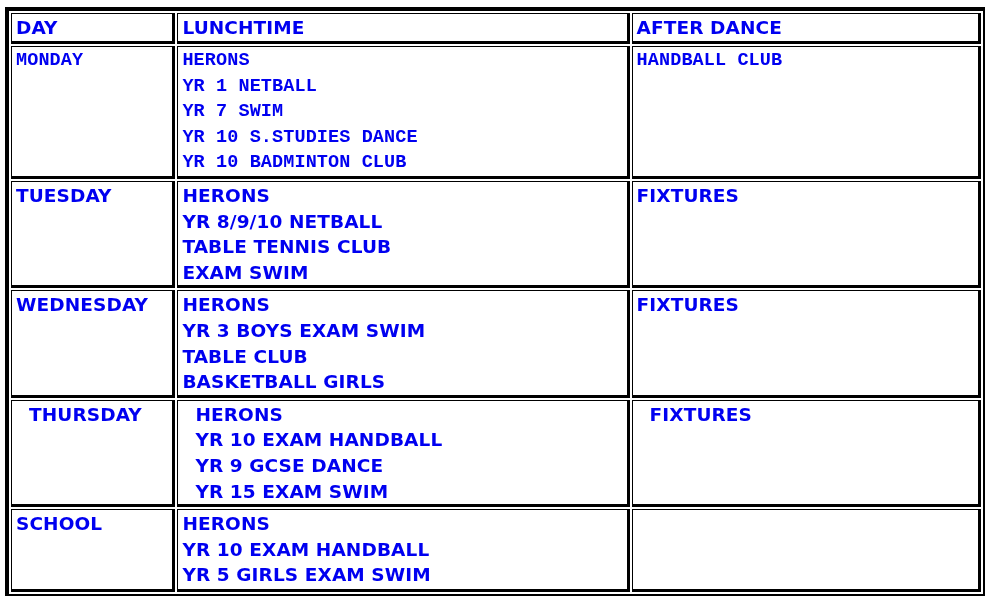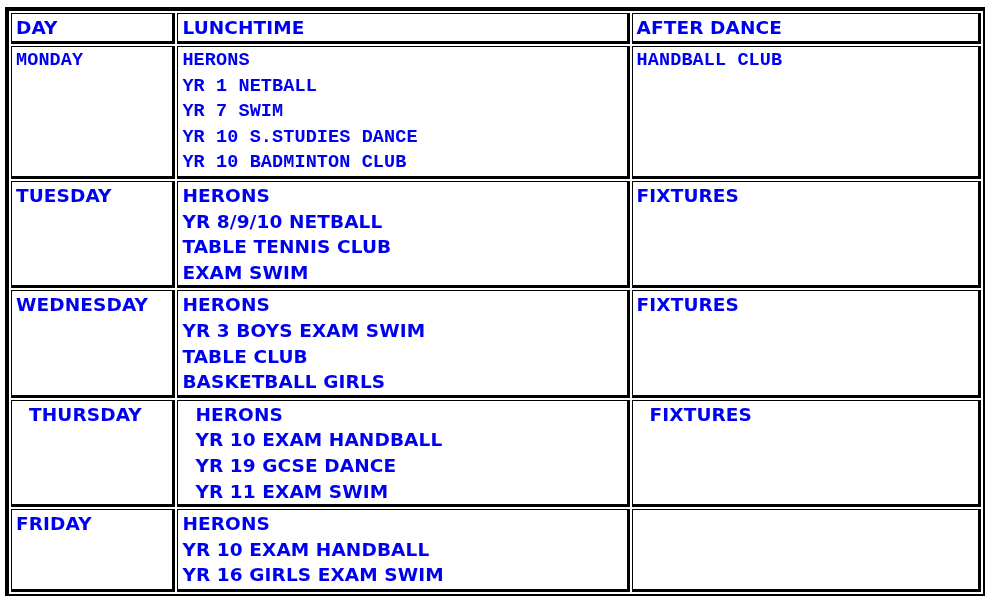--- a/index.html
+++ b/index.html
@@ -92,29 +92,29 @@
         <span class="line">BASKETBALL GIRLS</span>
       </td>
       <td>FIXTURES</td>
     </tr>
 
     <tr class="r-thu">
       <td>THURSDAY</td>
       <td>
         <span class="line">HERONS</span>
         <span class="line">YR 10 EXAM HANDBALL</span>
-        <span class="line">YR 19 GCSE DANCE</span>
-        <span class="line">YR 11 EXAM SWIM</span>
+        <span class="line">YR 9 GCSE DANCE</span>
+        <span class="line">YR 15 EXAM SWIM</span>
       </td>
       <td>FIXTURES</td>
     </tr>
 
     <tr class="r-fri">
-      <td>FRIDAY</td>
+      <td>SCHOOL</td>
       <td>
         <span class="line">HERONS</span>
         <span class="line">YR 10 EXAM HANDBALL</span>
-        <span class="line">YR 16 GIRLS EXAM SWIM</span>
+        <span class="line">YR 5 GIRLS EXAM SWIM</span>
       </td>
       <td></td>
     </tr>
   </tbody>
 </table>
 
 </body></html>

